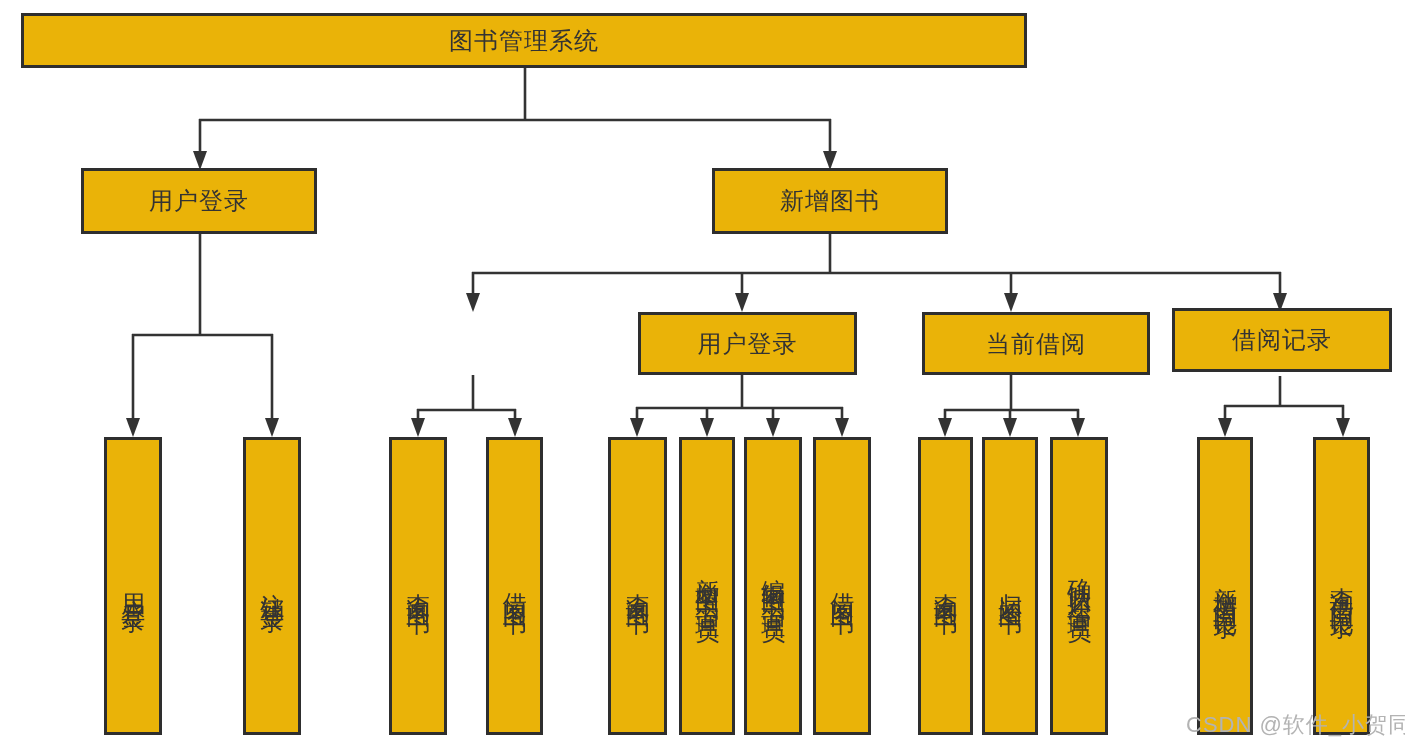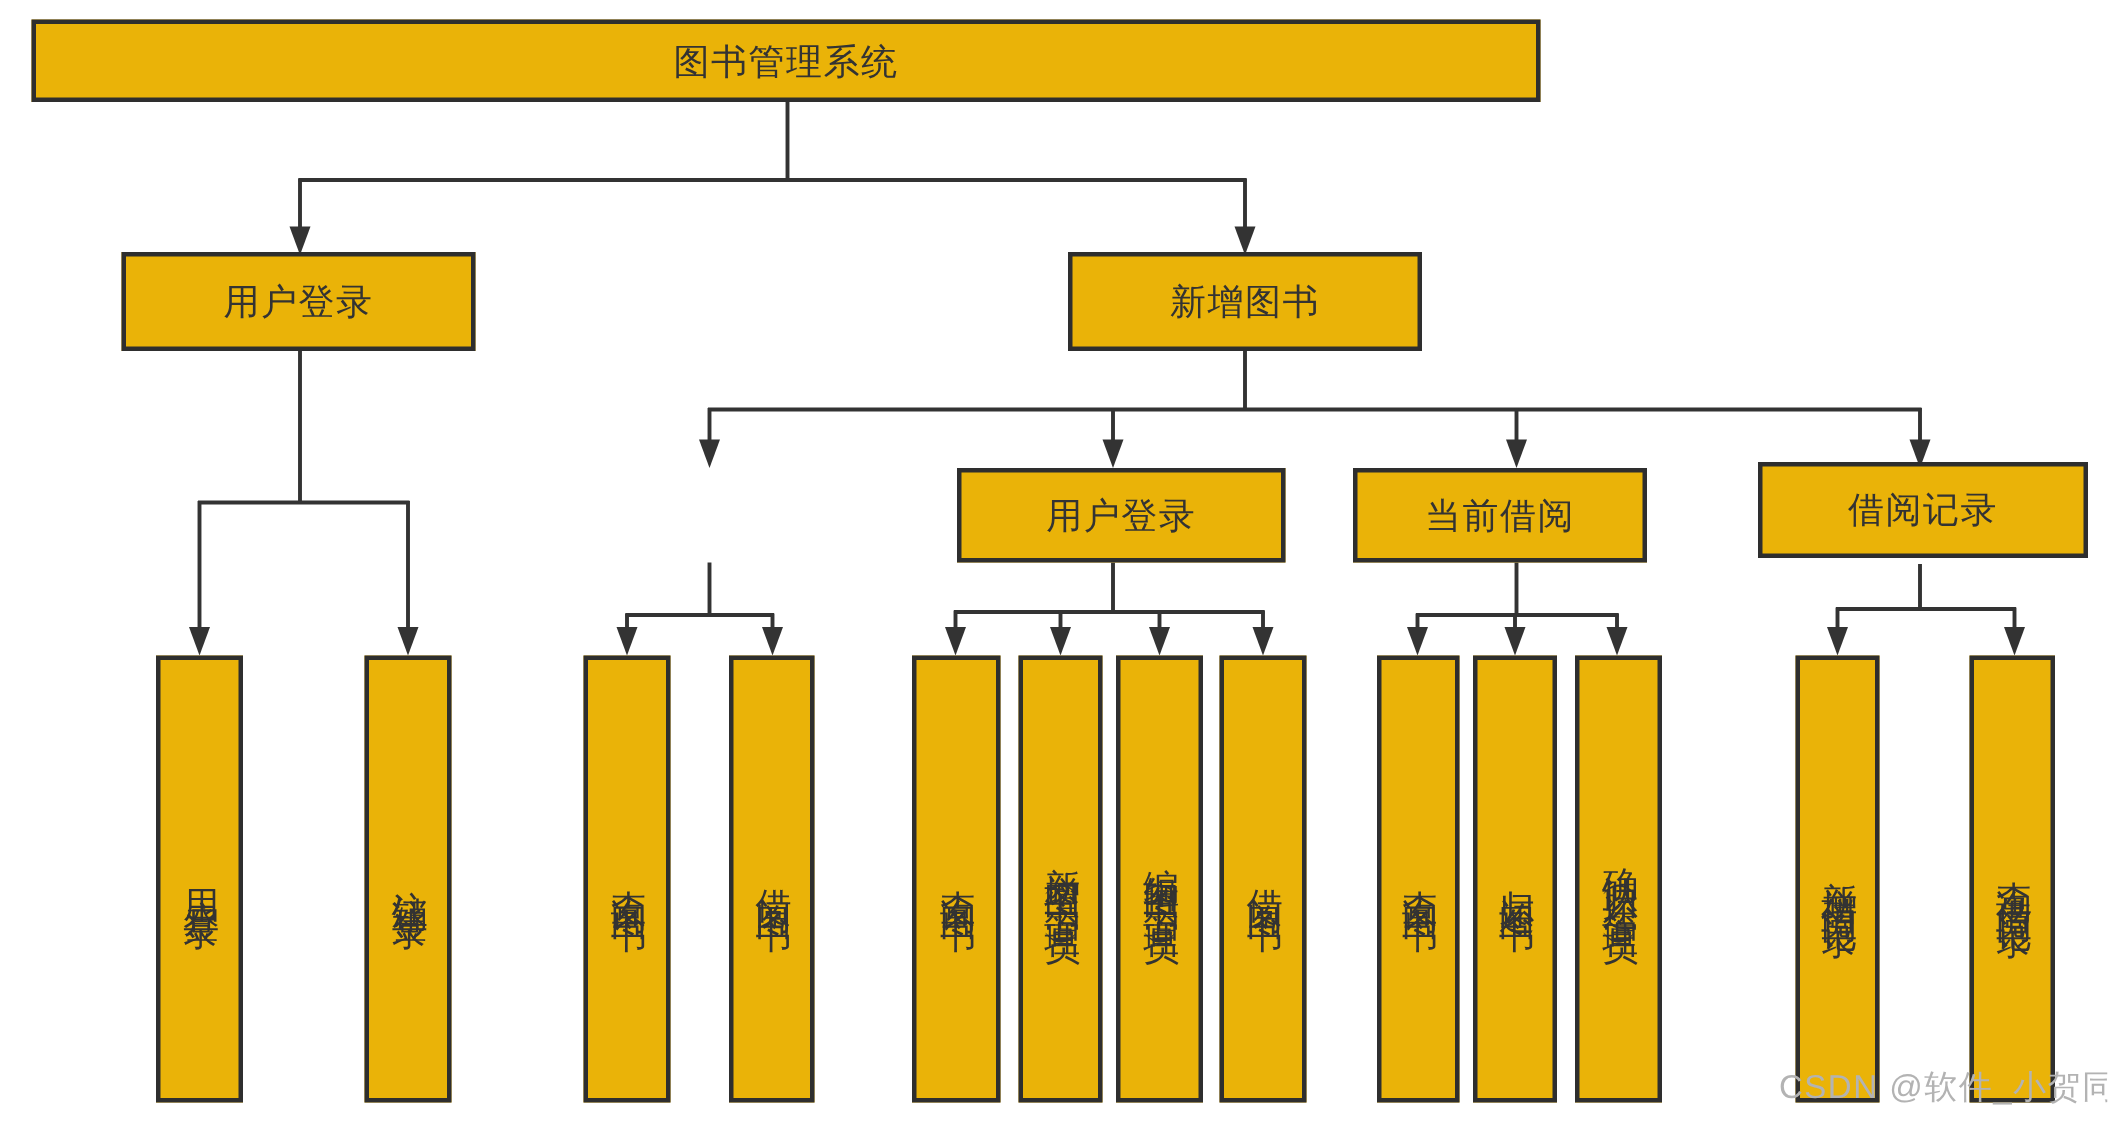--- a/index.html
+++ b/index.html
@@ -89,21 +89,21 @@
   <div class="node" style="left:81px;top:168px;width:236px;height:66px">
     <span class="hlabel">用户登录</span>
   </div>
   <div class="node" style="left:712px;top:168px;width:236px;height:66px">
     <span class="hlabel">新增图书</span>
   </div>
 
   <div class="node" style="left:638px;top:312px;width:219px;height:63px">
     <span class="hlabel">用户登录</span>
   </div>
-  <div class="node" style="left:902px;top:312px;width:196px;height:63px">
+  <div class="node" style="left:922px;top:312px;width:228px;height:63px">
     <span class="hlabel">当前借阅</span>
   </div>
   <div class="node" style="left:1172px;top:308px;width:220px;height:64px">
     <span class="hlabel">借阅记录</span>
   </div>
 
   <div class="node" style="left:104px;top:437px;width:58px;height:298px">
     <span class="vlabel">用户登录</span>
   </div>
   <div class="node" style="left:243px;top:437px;width:58px;height:298px">

